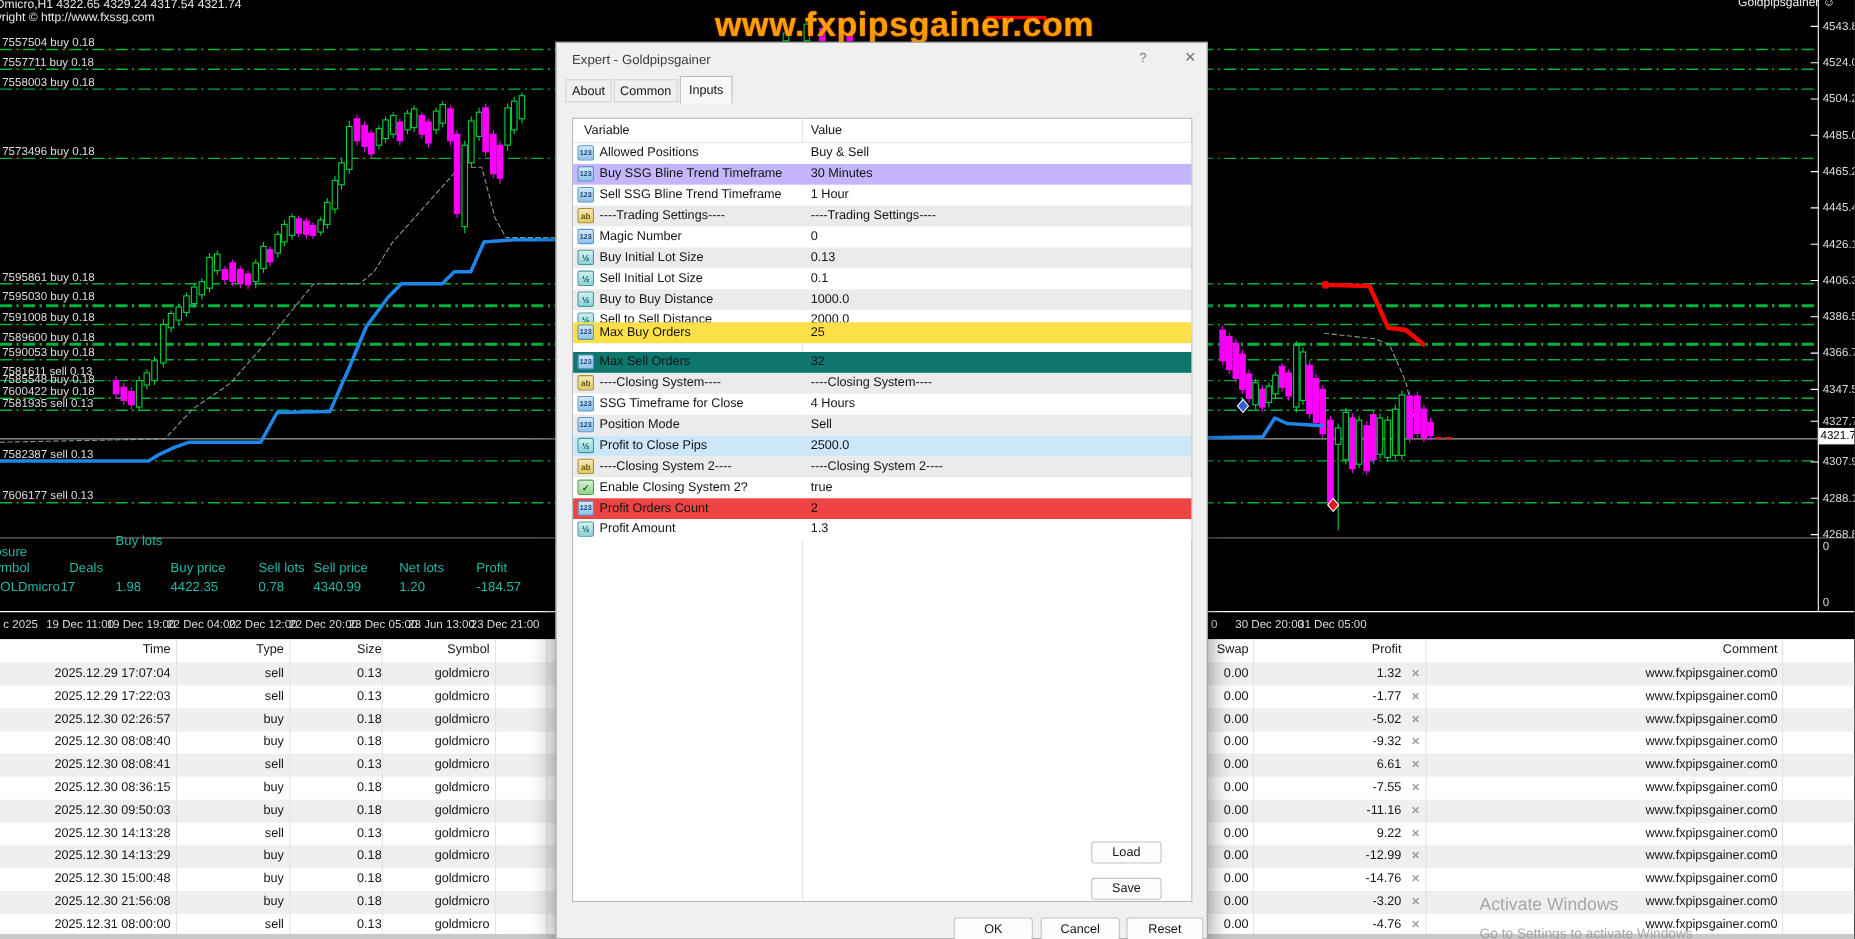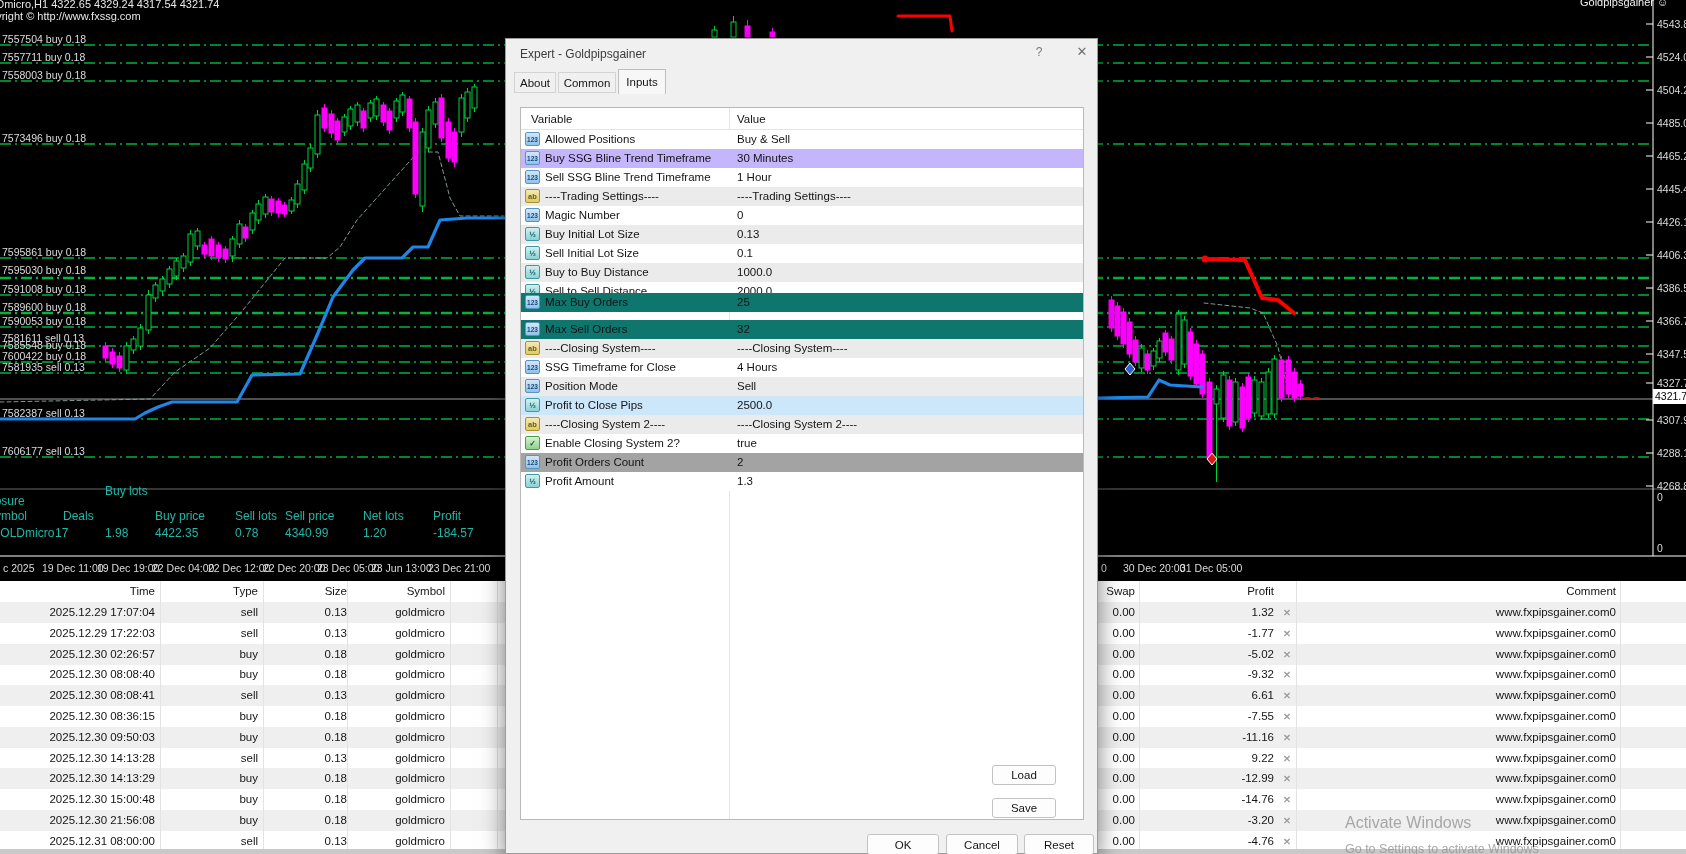--- a/index.html
+++ b/index.html
@@ -356,20 +356,21 @@
         <div class="ct sum" style="left: 55px; top: 526px;">17</div>
         <div class="ct sum" style="left: 105px; top: 526px;">1.98</div>
         <div class="ct sum" style="left: 155px; top: 526px;">4422.35</div>
         <div class="ct sum" style="left: 235px; top: 526px;">0.78</div>
         <div class="ct sum" style="left: 285px; top: 526px;">4340.99</div>
         <div class="ct sum" style="left: 363px; top: 526px;">1.20</div>
         <div class="ct sum" style="left: 433px; top: 526px;">-184.57</div>
       </div>
     <div id="info1">GOLDmicro,H1 4322.65 4329.24 4317.54 4321.74</div>
     <div id="info2">Copyright © http://www.fxssg.com</div>
+    <div id="watermark">www.fxpipsgainer.com</div>
     <div id="brand">Goldpipsgainer ☺</div>
     <div id="price-box">4321.7</div>
   </div>
 
   <div id="hist">
     <div id="hist-rows">
         <div class="hrow" style="top: 0px;">
           <div class="hcell" style="left: 6px; width: 149px;">Time</div>
           <div class="hcell" style="left: 165px; width: 93px;">Type</div>
           <div class="hcell" style="left: 268px; width: 79px;">Size</div>
@@ -566,21 +567,21 @@
           <div class="drow" style="top: 133px; background: rgb(235, 235, 235);">
             <span class="ic ic-dbl">½</span>
             <span class="dname">Buy to Buy Distance</span>
             <span class="dval">1000.0</span>
           </div>
           <div class="drow" style="top: 152px; background: rgb(255, 255, 255);">
             <span class="ic ic-dbl">½</span>
             <span class="dname">Sell to Sell Distance</span>
             <span class="dval">2000.0</span>
           </div>
-          <div class="drow" style="top: 163px; background: #0f766e;">
+          <div class="drow" style="top: 163px; background: #fde047;">
             <span class="ic ic-int">123</span>
             <span class="dname">Max Buy Orders</span>
             <span class="dval">25</span>
           </div>
           <div class="drow" style="top: 190px; background: #0f766e;">
             <span class="ic ic-int">123</span>
             <span class="dname">Max Sell Orders</span>
             <span class="dval">32</span>
           </div>
           <div class="drow" style="top: 209px; background: rgb(235, 235, 235);">
@@ -606,21 +607,21 @@
           <div class="drow" style="top: 285px; background: rgb(235, 235, 235);">
             <span class="ic ic-str">ab</span>
             <span class="dname">----Closing System 2----</span>
             <span class="dval">----Closing System 2----</span>
           </div>
           <div class="drow" style="top: 304px; background: rgb(255, 255, 255);">
             <span class="ic ic-bool">✓</span>
             <span class="dname">Enable Closing System 2?</span>
             <span class="dval">true</span>
           </div>
-          <div class="drow" style="top: 323px; background: #a3a3a3;">
+          <div class="drow" style="top: 323px; background: #ef4444;">
             <span class="ic ic-int">123</span>
             <span class="dname">Profit Orders Count</span>
             <span class="dval">2</span>
           </div>
           <div class="drow" style="top: 342px; background: rgb(255, 255, 255);">
             <span class="ic ic-dbl">½</span>
             <span class="dname">Profit Amount</span>
             <span class="dval">1.3</span>
           </div>
         </div>

